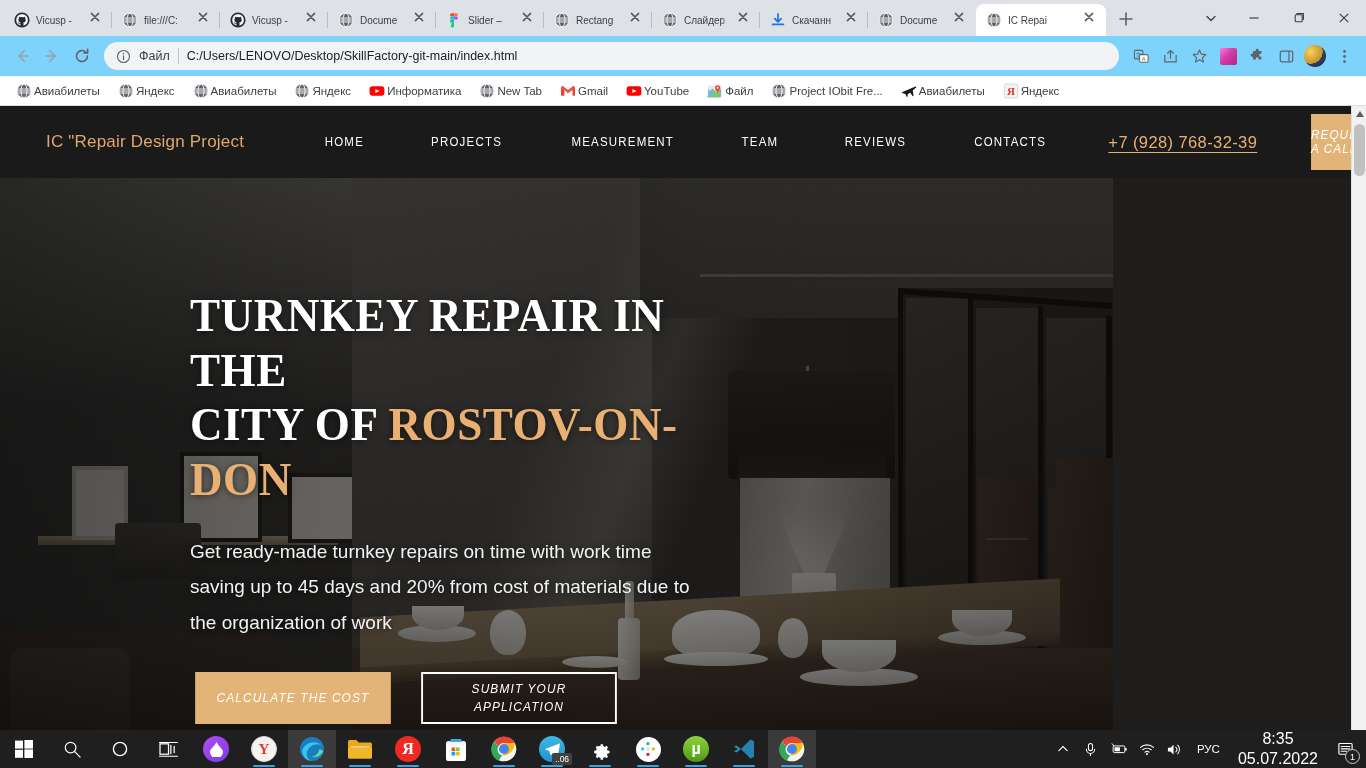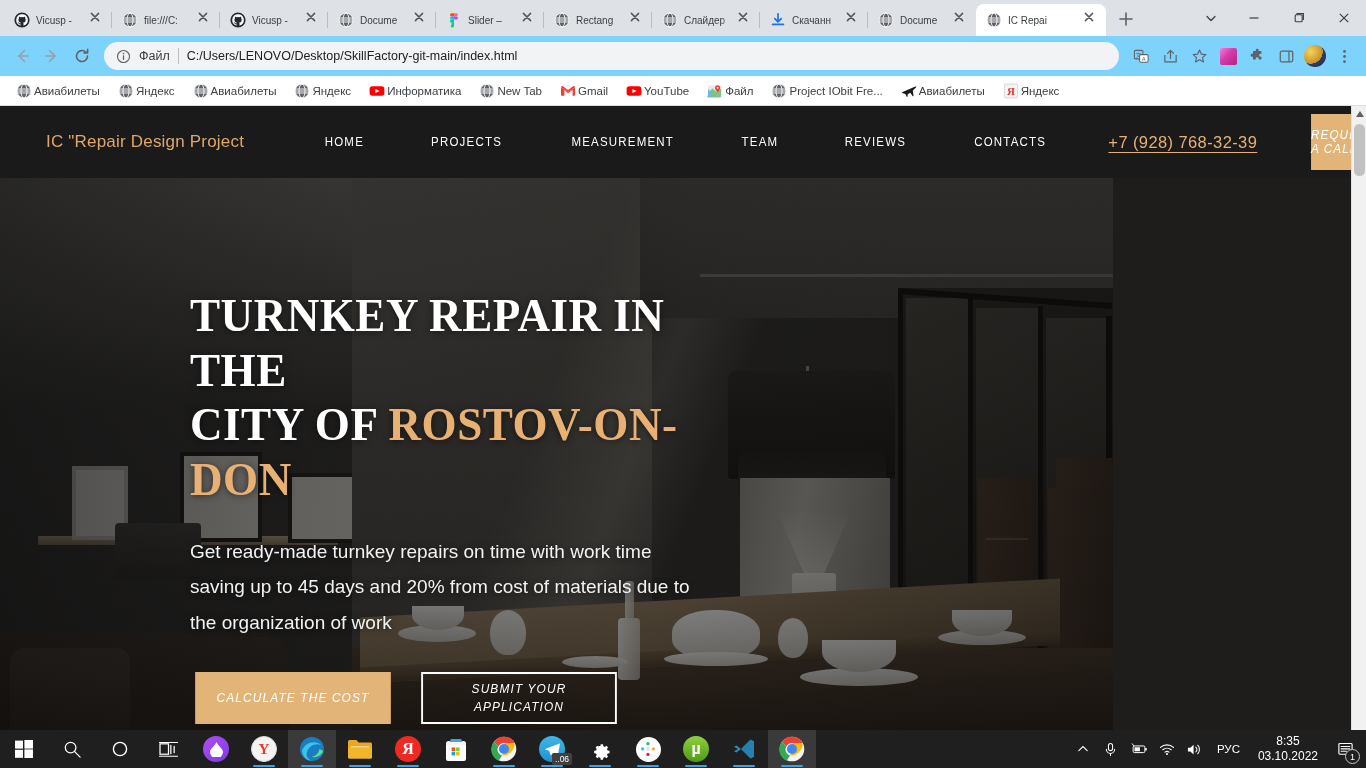--- a/index.html
+++ b/index.html
@@ -197,21 +197,21 @@
 
   
   .taskbar { position: absolute; left: 0; bottom: 0; width: 1366px; height: 38px; background: #1f1f1f; display: flex; align-items: center; }
   .tb-item { width: 48px; height: 38px; display: flex; align-items: center; justify-content: center; position: relative; flex: none; }
   .tb-item.active { background: #3a3a3a; }
   .tb-item.running::after { content: ""; position: absolute; bottom: 1px; left: 13px; width: 22px; height: 2.5px; background: #3f9fe0; border-radius: 2px; }
   .tray { margin-left: auto; display: flex; align-items: center; height: 38px; padding-right: 4px; }
   .tray-i { width: 28px; height: 38px; display: flex; align-items: center; justify-content: center; flex: none; }
   .tray-lang { font-size: 11.5px; color: #fff; padding: 0 8px; white-space: nowrap; }
   .tray-clock { display: flex; flex-direction: column; align-items: center; justify-content: center; padding: 0 10px; line-height: 1.25; }
-  .tray-clock span { font-size: 12px; color: #fff; white-space: nowrap; }
+  .tray-clock span { font-size: 16px; color: #fff; white-space: nowrap; }
   .tray-notif { width: 34px; height: 38px; display: flex; align-items: center; justify-content: center; position: relative; }
   .notif-badge {
     position: absolute; right: 2px; bottom: 4px; width: 15px; height: 15px; border-radius: 50%;
     background: #1f1f1f; border: 1.3px solid #c8c8c8; color: #fff; font-size: 9px;
     display: flex; align-items: center; justify-content: center;
   }
   .tg-badge {
     position: absolute; right: 4px; bottom: 3px; min-width: 20px; height: 12px; border-radius: 2px;
     background: #404040; color: #fff; font-size: 8.5px; display: flex; align-items: center; justify-content: center; padding: 0 2px;
   }
@@ -833,21 +833,21 @@
     </div>
     <div class="tray-i">
       <svg width="17" height="15" viewBox="0 0 18 16">
           <path d="M2 6h2.6L8 2.8v10.4L4.6 10H2z" fill="#fff"></path>
           <path d="M10.4 5.4a3.8 3.8 0 0 1 0 5.2M12.4 3.4a6.6 6.6 0 0 1 0 9.2" stroke="#fff" stroke-width="1.1" fill="none" stroke-linecap="round"></path>
         </svg>
     </div>
     <div class="tray-lang">РУС</div>
     <div class="tray-clock">
       <span>8:35</span>
-      <span>03.10.2022</span>
+      <span>05.07.2022</span>
     </div>
     <div class="tray-notif">
       <svg width="17" height="17" viewBox="0 0 18 18">
           <rect x="2" y="2.6" width="14" height="11.4" rx="1" stroke="#fff" stroke-width="1.2" fill="none"></rect>
           <path d="M4.4 5.8h9.2M4.4 8.3h9.2M4.4 10.8h5.6" stroke="#fff" stroke-width="1.2" stroke-linecap="round"></path>
         </svg>
       <span class="notif-badge">1</span>
     </div>
   </div>
 </div>

